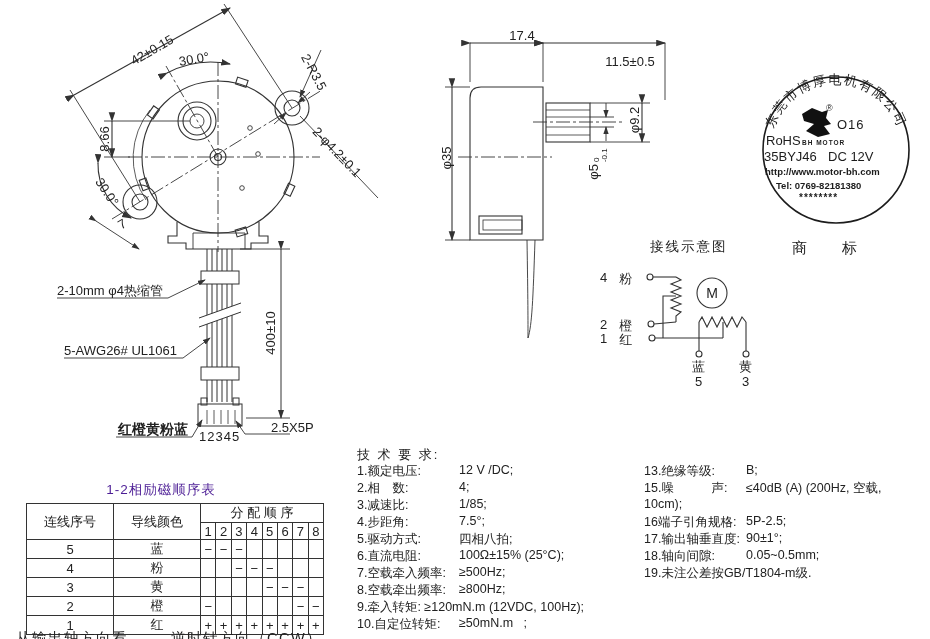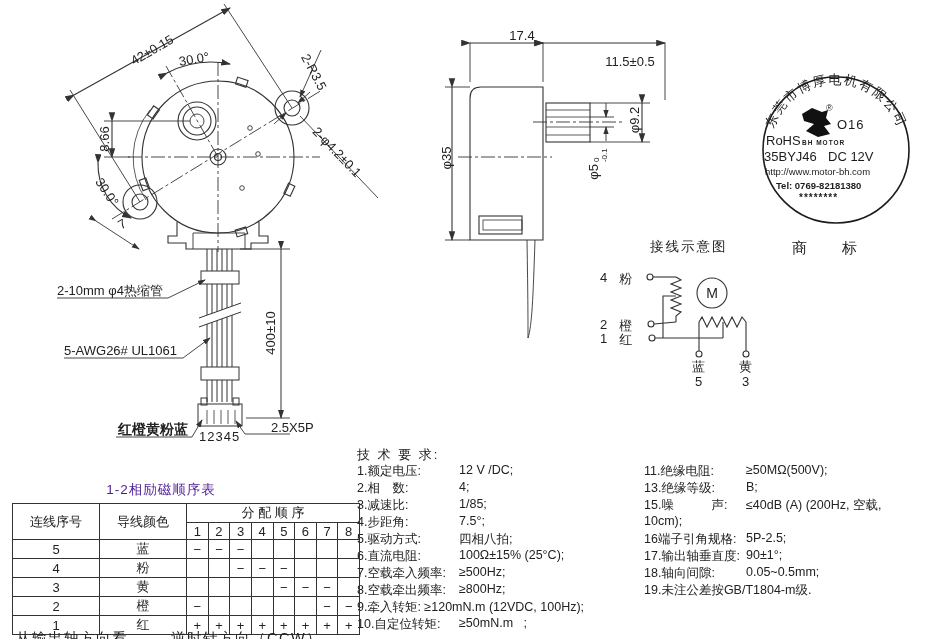--- a/index.html
+++ b/index.html
@@ -12,21 +12,21 @@
   .tolstack i{font-style:normal;}
   
   .tech{position:absolute;font-size:12.5px;color:#222;}
   .tech-title{height:17px;letter-spacing:2px;font-size:13px;}
   .t-row{display:flex;height:17px;align-items:flex-start;}
   .t-label{min-width:102px;white-space:pre;}
   .t-value{white-space:pre;}
   
   .seq{position:absolute;left:12px;top:481px;width:298px;}
   .seq-title{text-align:center;font-size:13.5px;letter-spacing:1px;margin-bottom:4px;color:#4c1d95;}
-  table.seq-t{border-collapse:collapse;width:348px;table-layout:fixed;}
+  table.seq-t{border-collapse:collapse;width:298px;table-layout:fixed;margin-left:14px;}
   table.seq-t td{border:1.2px solid #333;text-align:center;font-size:13px;color:#222;
                  height:16px;padding:0;overflow:hidden;}
   td.wide{width:86px;}
   
   .wt{position:absolute;display:flex;gap:12px;font-size:13px;color:#222;}
   .wt-col{position:absolute;display:flex;flex-direction:column;align-items:center;font-size:13px;color:#222;line-height:15px;}
   .footer{position:absolute;left:16px;top:613px;font-size:14.5px;letter-spacing:1.5px;color:#222;margin-top:16px;}
   .stamp-txt{position:absolute;color:#1c1c1c;}
 </style>
 </head>
@@ -262,21 +262,21 @@
   </div>
 
   <span class="lbl" style="left:792px;top:240px;font-size:15px;letter-spacing:35px;">商标</span>
 
   <span class="stamp-txt" style="left:826px;top:103px;font-size:9px;">®</span>
   <span class="stamp-txt" style="left:837px;top:117px;font-size:13px;letter-spacing:1px;">O16</span>
   <span class="stamp-txt" style="left:802px;top:139px;font-size:6.5px;font-weight:bold;letter-spacing:1px;">BH MOTOR</span>
   <span class="stamp-txt" style="left:766px;top:133px;font-size:13px;">RoHS</span>
   <span class="stamp-txt" style="left:764px;top:149px;font-size:13px;">35BYJ46</span>
   <span class="stamp-txt" style="left:828px;top:149px;font-size:13px;">DC 12V</span>
-  <span class="stamp-txt" style="left:757px;top:166px;font-size:9.5px;font-weight:normal;padding-left:8px;">http://www.motor-bh.com</span>
+  <span class="stamp-txt" style="left:757px;top:166px;font-size:9.5px;font-weight:bold;padding-left:8px;">http://www.motor-bh.com</span>
   <span class="stamp-txt" style="left:776px;top:180px;font-size:9.5px;font-weight:bold;">Tel: 0769-82181380</span>
   <span class="stamp-txt" style="left:799px;top:192px;font-size:10px;font-weight:bold;letter-spacing:1px;">********</span>
 
   <div class="tech" style="left:357px;top:446px;width:286px;">
     <div class="tech-title">技 术 要 求:</div>
     <div class="t-row">
         <span class="t-label">1.额定电压:</span>
         <span class="t-value">12 V /DC;</span>
       </div>
     <div class="t-row">
@@ -311,24 +311,20 @@
         <span class="t-label">9.牵入转矩: ≥120mN.m (12VDC, 100Hz);</span>
         <span class="t-value"></span>
       </div>
     <div class="t-row">
         <span class="t-label">10.自定位转矩:</span>
         <span class="t-value">≥50mN.m   ;</span>
       </div>
   </div>
 
   <div class="tech" style="left:644px;top:463px;width:286px;">
-    <div class="t-row">
-        <span class="t-label">11.绝缘电阻:</span>
-        <span class="t-value">≥50MΩ(500V);</span>
-      </div>
     <div class="t-row">
         <span class="t-label">13.绝缘等级:</span>
         <span class="t-value">B;</span>
       </div>
     <div class="t-row">
         <span class="t-label">15.噪　　　声:</span>
         <span class="t-value">≤40dB (A) (200Hz, 空载,</span>
       </div>
     <div class="t-row">
         <span class="t-label">10cm);</span>

